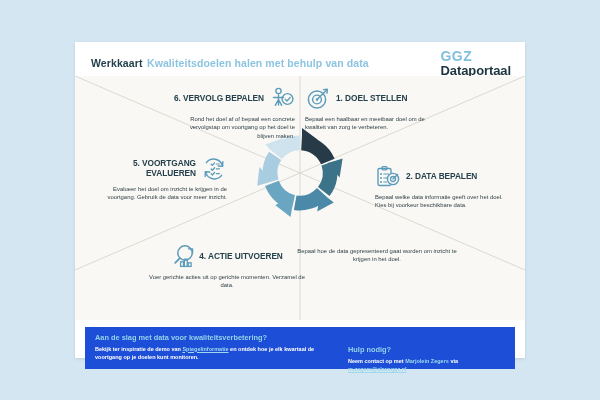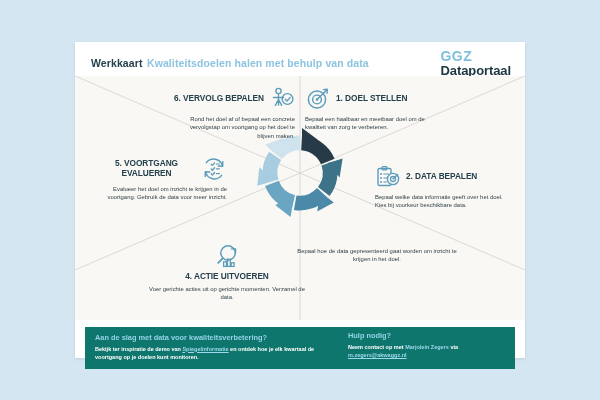--- a/index.html
+++ b/index.html
@@ -99,21 +99,20 @@
   }
 
   
   .step {
     position: absolute;
   }
   .step-head {
     display: flex;
     align-items: center;
     gap: 5px;
-    text-align: center;
   }
   .step-title {
     font-size: 8.3px;
     font-weight: bold;
     color: #23404c;
     line-height: 1.16;
     letter-spacing: -0.05px;
   }
   .step-body {
     font-size: 5.9px;
@@ -138,40 +137,40 @@
   #step2 { left: 300px; top: 88px;  width: 130px; }
   #step3 { left: 218px; top: 168px; width: 168px; }
   #step4 { left: 68px;  top: 168px; width: 168px; }
   #step5 { left: 22px;  top: 80px;  width: 130px; }
 
   #step6 .step-head { justify-content: flex-end; }
   #step5 .step-head { justify-content: flex-end; }
   #step3 .step-head { justify-content: center; }
   #step4 .step-head { justify-content: center; }
 
-  #step3 .step-head, #step4 .step-head { flex-direction: column; gap: 2px; }
+  #step3 .step-head, #step4 .step-head { flex-direction: row; gap: 2px; }
 
   
   #footer {
     position: absolute;
     left: 10px;
     top: 285px;
     width: 430px;
     height: 42px;
-    background: #0f766e;
+    background: #1d4ed8;
     display: flex;
   }
   #footer-left {
     width: 255px;
     padding: 6px 8px 0 10px;
     box-sizing: border-box;
   }
   #footer-right {
     flex: 1;
-    padding: 4px 8px 0 8px;
+    padding: 18px 8px 0 8px;
     box-sizing: border-box;
   }
   .foot-head {
     font-size: 7.4px;
     font-weight: bold;
     color: #93d2e8;
     line-height: 1.3;
   }
   .foot-body {
     font-size: 5.5px;

